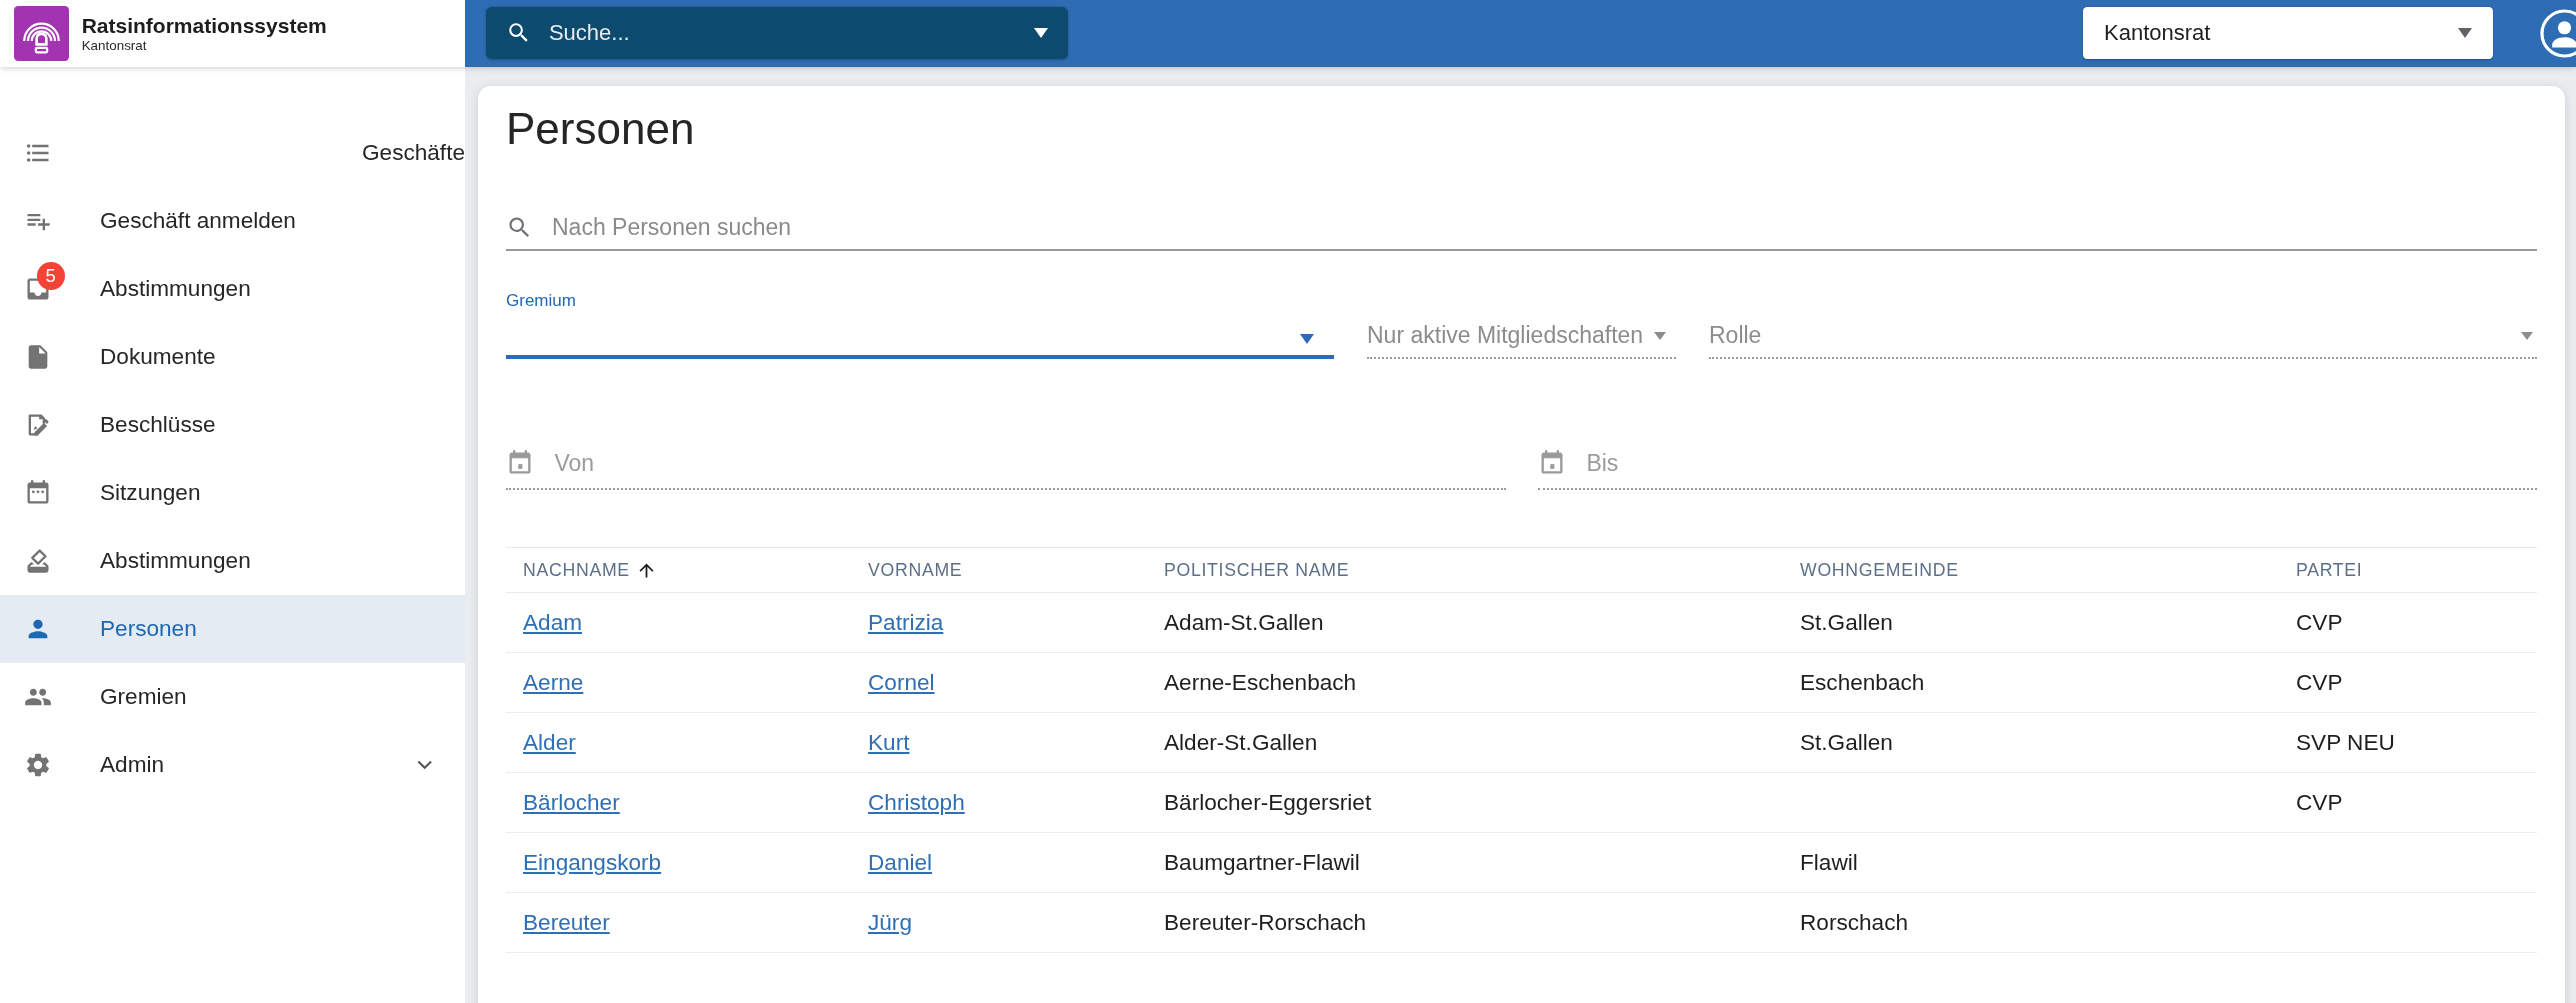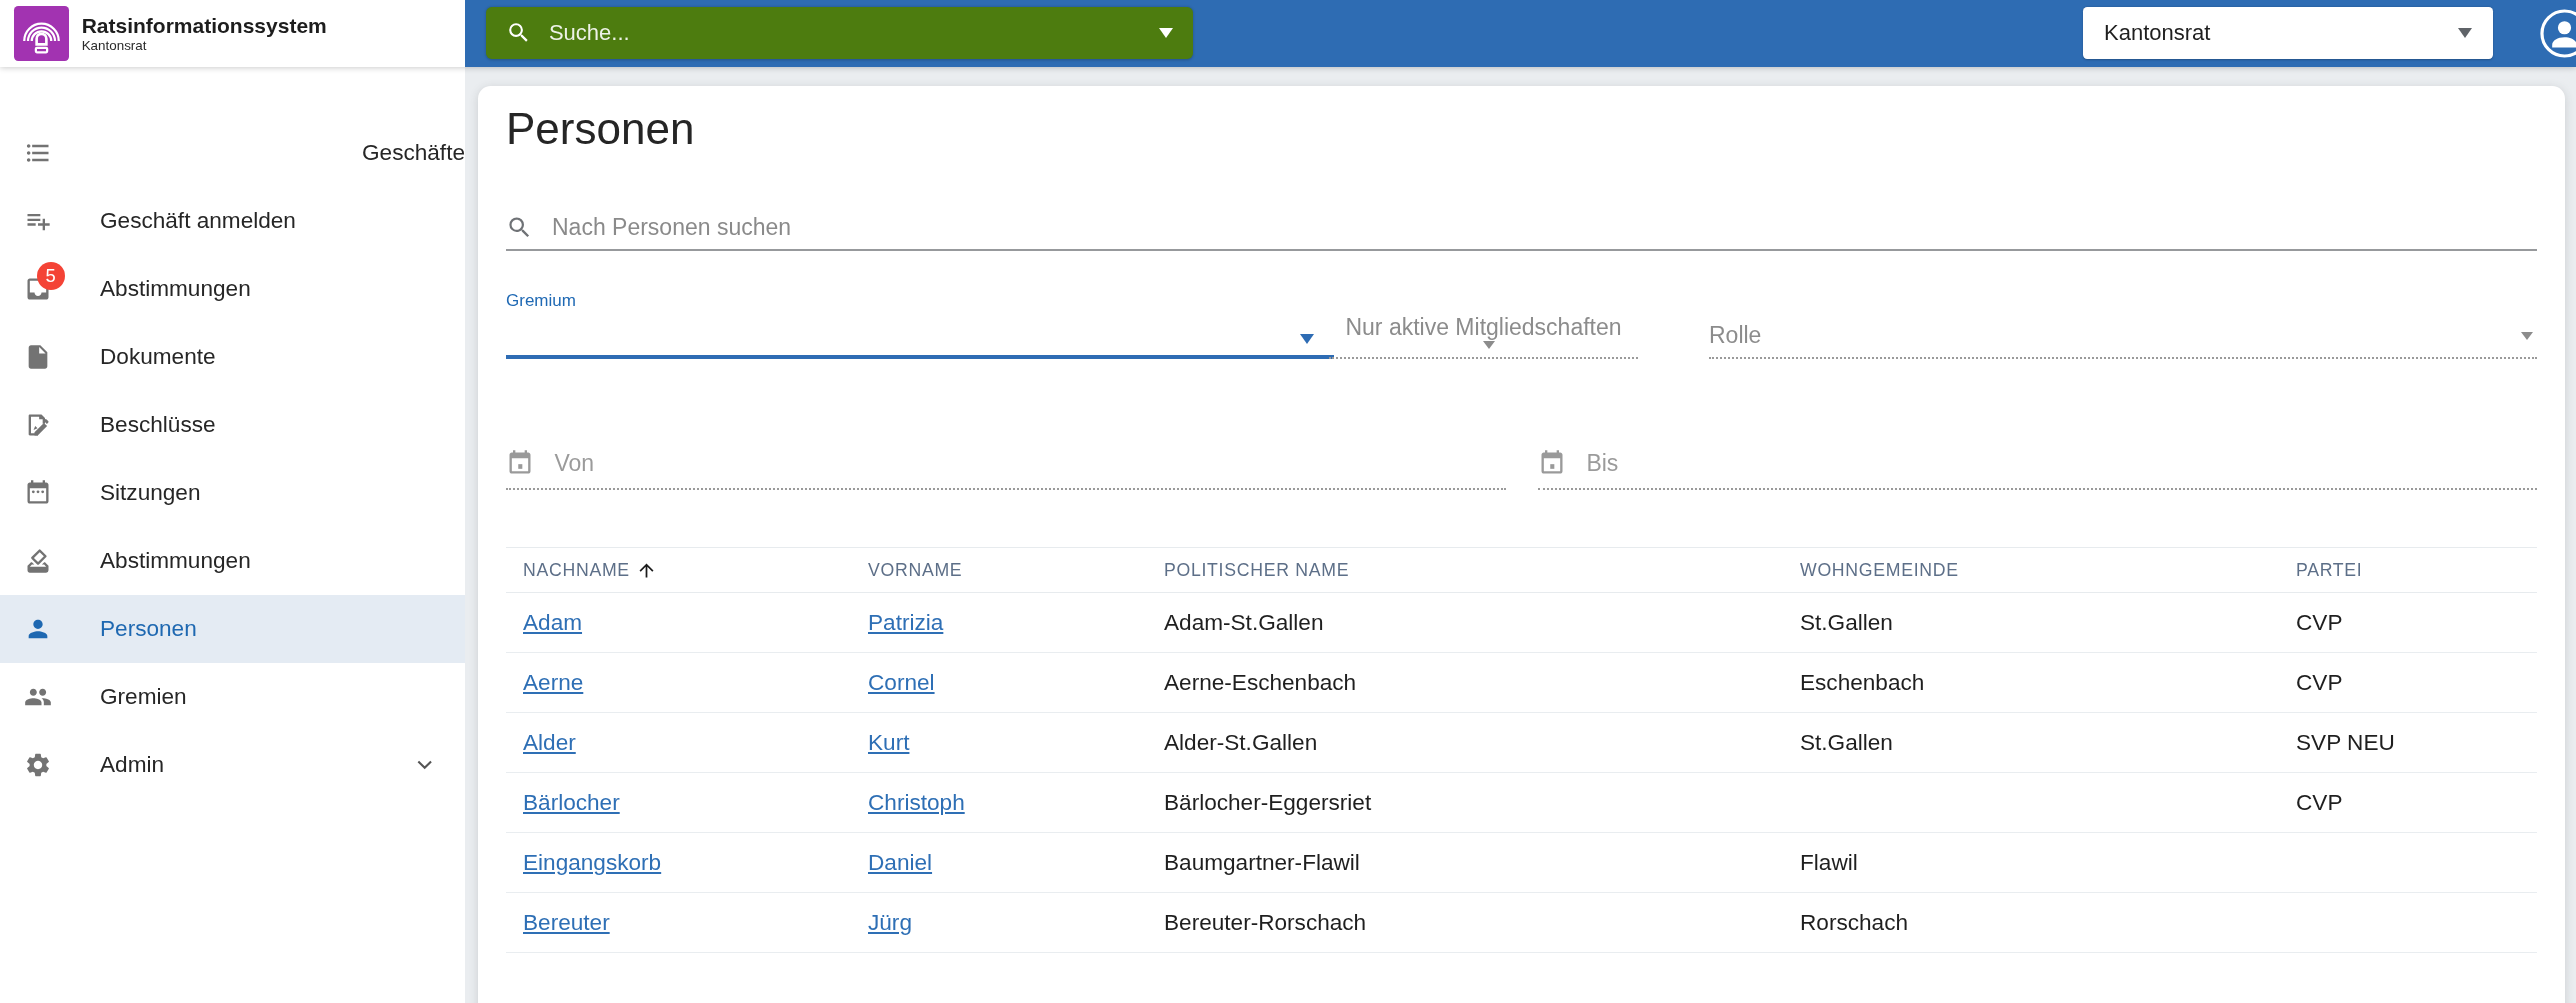--- a/index.html
+++ b/index.html
@@ -7,21 +7,21 @@
   .app{position:relative;width:2576px;height:1003px;background:#eaedf0;overflow:hidden;}
 
   
   .topbar-row{position:absolute;left:0;top:0;width:2576px;height:67px;display:flex;z-index:30;box-shadow:0 1.4px 5.7px rgba(0,0,0,.20);}
   .brand{width:465px;height:67px;background:#ffffff;display:flex;align-items:center;flex:none;}
   .logo{width:55px;height:55px;margin-left:14px;border-radius:4.2px;background:#a233b1;display:flex;align-items:center;justify-content:center;flex:none;}
   .brand-text{margin-left:12.7px;}
   .brand-title{font-size:21px;font-weight:700;color:#1d1d1d;line-height:24px;}
   .brand-subtitle{font-size:13.4px;color:#2b2b2b;line-height:15.5px;}
   .bluebar{flex:1;position:relative;background:#2e6cb3;overflow:hidden;}
-  .searchbox{position:absolute;left:21px;top:7px;width:707px;height:52px;background:#4d7c0f;border-radius:5.7px;display:flex;align-items:center;padding:14px 20px;box-sizing:border-box;box-shadow:0 0.7px 2.8px rgba(0,0,0,.25);}
+  .searchbox{position:absolute;left:21px;top:7px;width:582px;height:52px;background:#0c4a6e;border-radius:5.7px;display:flex;align-items:center;padding:14px 20px;box-sizing:border-box;box-shadow:0 0.7px 2.8px rgba(0,0,0,.25);}
   .searchbox input{flex:1;margin-left:15.5px;background:transparent;border:none;outline:none;font-family:inherit;font-size:22px;color:#ffffff;}
   .searchbox input::placeholder{color:rgba(255,255,255,.9);}
   .caret{width:0;height:0;border-left:7.8px solid transparent;border-right:7.8px solid transparent;border-top:10px solid #ffffff;flex:none;}
   .caret.gray{border-top-color:#5f6368;}
   .caret.blue{border-top-color:#2e6cb4;}
   .caret.dim{border-top-color:#8c8c8c;border-left-width:6.4px;border-right-width:6.4px;border-top-width:8.5px;}
   .context-select{position:absolute;right:83px;top:7px;width:410px;height:52px;background:#ffffff;border-radius:4.2px;display:flex;align-items:center;padding:0 21px;box-sizing:border-box;font-size:22px;color:#1f1f1f;box-shadow:0 0.7px 2.1px rgba(0,0,0,.25);}
   .context-select .caret{margin-left:auto;}
   .avatar{position:absolute;right:-14px;top:7.8px;width:51px;height:51px;}
 
@@ -44,21 +44,21 @@
 
   .person-search{position:absolute;left:28px;top:120px;width:2031px;height:45px;border-bottom:2.1px solid #97999c;display:flex;align-items:center;box-sizing:border-box;}
   .person-search svg{width:27px;height:27px;fill:#6f7276;flex:none;}
   .person-search input{flex:1;margin-left:17px;border:none;outline:none;background:transparent;font-family:inherit;font-size:23px;color:#333;}
   .person-search input::placeholder{color:#8a8a8a;}
 
   .f-label{position:absolute;left:28px;top:205px;font-size:17px;color:#1f69b4;}
   .f-gremium{position:absolute;left:28px;top:232px;width:828px;height:41px;border-bottom:4.2px solid #2e6cb4;box-sizing:border-box;}
   .f-gremium .caret{position:absolute;right:20px;bottom:11.3px;}
   .f-select{position:absolute;top:228px;height:45px;border-bottom:2.1px dotted #9a9a9a;box-sizing:border-box;display:flex;align-items:center;font-size:23px;color:#8c8c8c;}
-  .f-active{left:851px;width:309px;flex-direction:column;}
+  .f-active{left:889px;width:309px;}
   .f-active .caret{margin-left:11.3px;}
   .f-rolle{left:1231px;width:828px;}
   .f-rolle .caret{margin-left:auto;margin-right:4.2px;}
   .f-date{position:absolute;top:352px;height:52px;border-bottom:2.1px dotted #9a9a9a;box-sizing:border-box;display:flex;align-items:center;}
   .f-von{left:28px;width:1000px;}
   .f-bis{left:1060px;width:999px;}
   .f-date svg{width:28px;height:28px;fill:#9a9a9a;flex:none;}
   .f-date input{flex:1;margin-left:18.4px;border:none;outline:none;background:transparent;font-family:inherit;font-size:23px;color:#444;}
   .f-date input::placeholder{color:#9b9b9b;}
 

